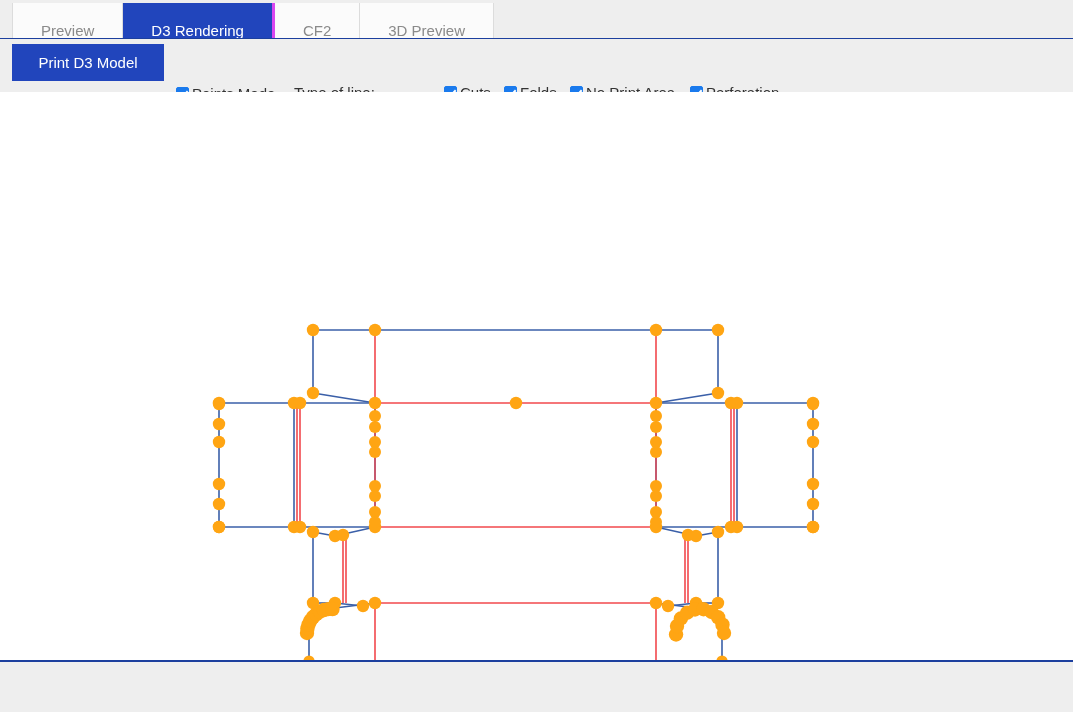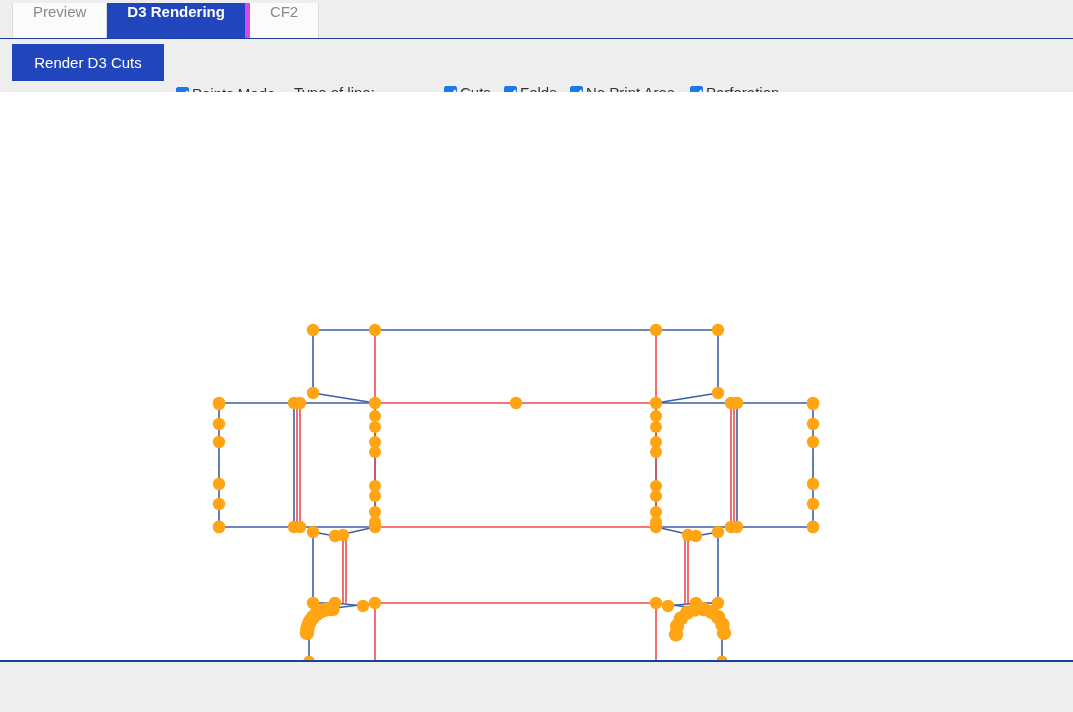--- a/index.html
+++ b/index.html
@@ -17,36 +17,35 @@
     position:absolute;left:0;top:0;width:1073px;height:39px;
     background:#eeeeee;
     box-sizing:border-box;
   }
   .tabstrip .tabs{
     position:absolute;left:12px;top:3px;
     display:flex;align-items:flex-end;height:36px;
   }
   .tab{
     height:36px;
-    display:flex;align-items:flex-start;justify-content:center;
-    padding:0 20px;
+    display:flex;align-items:flex-end;justify-content:center;
+    padding:0 28px;
     font-size:15px;
     color:#8a8a8a;
     background:#fbfbfb;
     border-right:1px solid #dcdcdc;
     box-sizing:border-box;
     white-space:nowrap;
     cursor:pointer;
   }
   .tab:first-child{border-left:1px solid #dcdcdc;}
   .tab.active{
     background:#2145bc;
     color:#ffffff;
-    border-right:5px solid #d946ef;
-    font-weight:bold;
+    border-right:3px solid #d946ef;
   }
   .tabstrip .underline{
     position:absolute;left:0;top:38px;width:1073px;height:1px;
     background:#1c3f9e;
   }
 
   
   .toolbar{
     position:absolute;left:0;top:39px;width:1073px;height:53px;
     background:#eeeeee;
@@ -128,28 +127,31 @@
     <div class="tabs">
       <div class="tab">
         <span>Preview</span>
       </div>
       <div class="tab active">
         <span>D3 Rendering</span>
       </div>
       <div class="tab">
         <span>CF2</span>
       </div>
+      <div class="tab">
+        <span>3D Preview</span>
+      </div>
     </div>
     <div class="underline"></div>
   </div>
 
   <div class="toolbar">
 
     <button class="render-btn">
-      <span>Render D3 Cuts</span>
+      <span>Print D3 Model</span>
     </button>
 
     <label class="points-mode chk-wrap">
       <input class="cb" type="checkbox" checked="" style="">
       <span class="cb-label">Points Mode</span>
     </label>
 
     <div class="opt-grid">
 
       <div class="opt-label">Type of line:</div>

